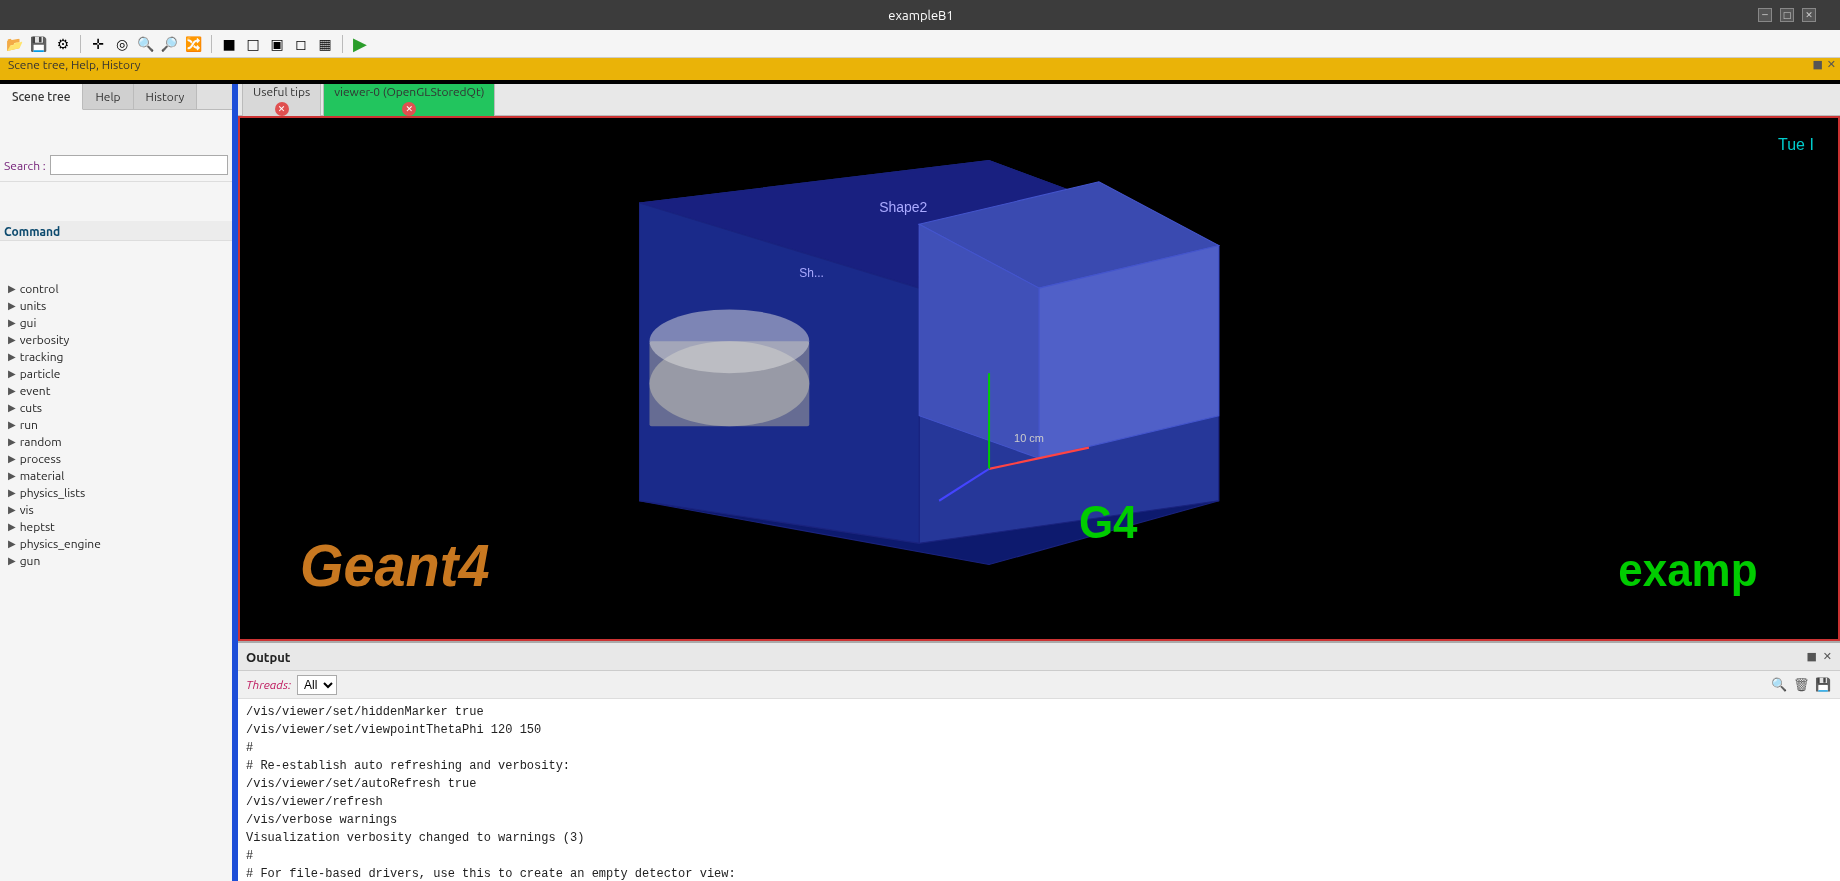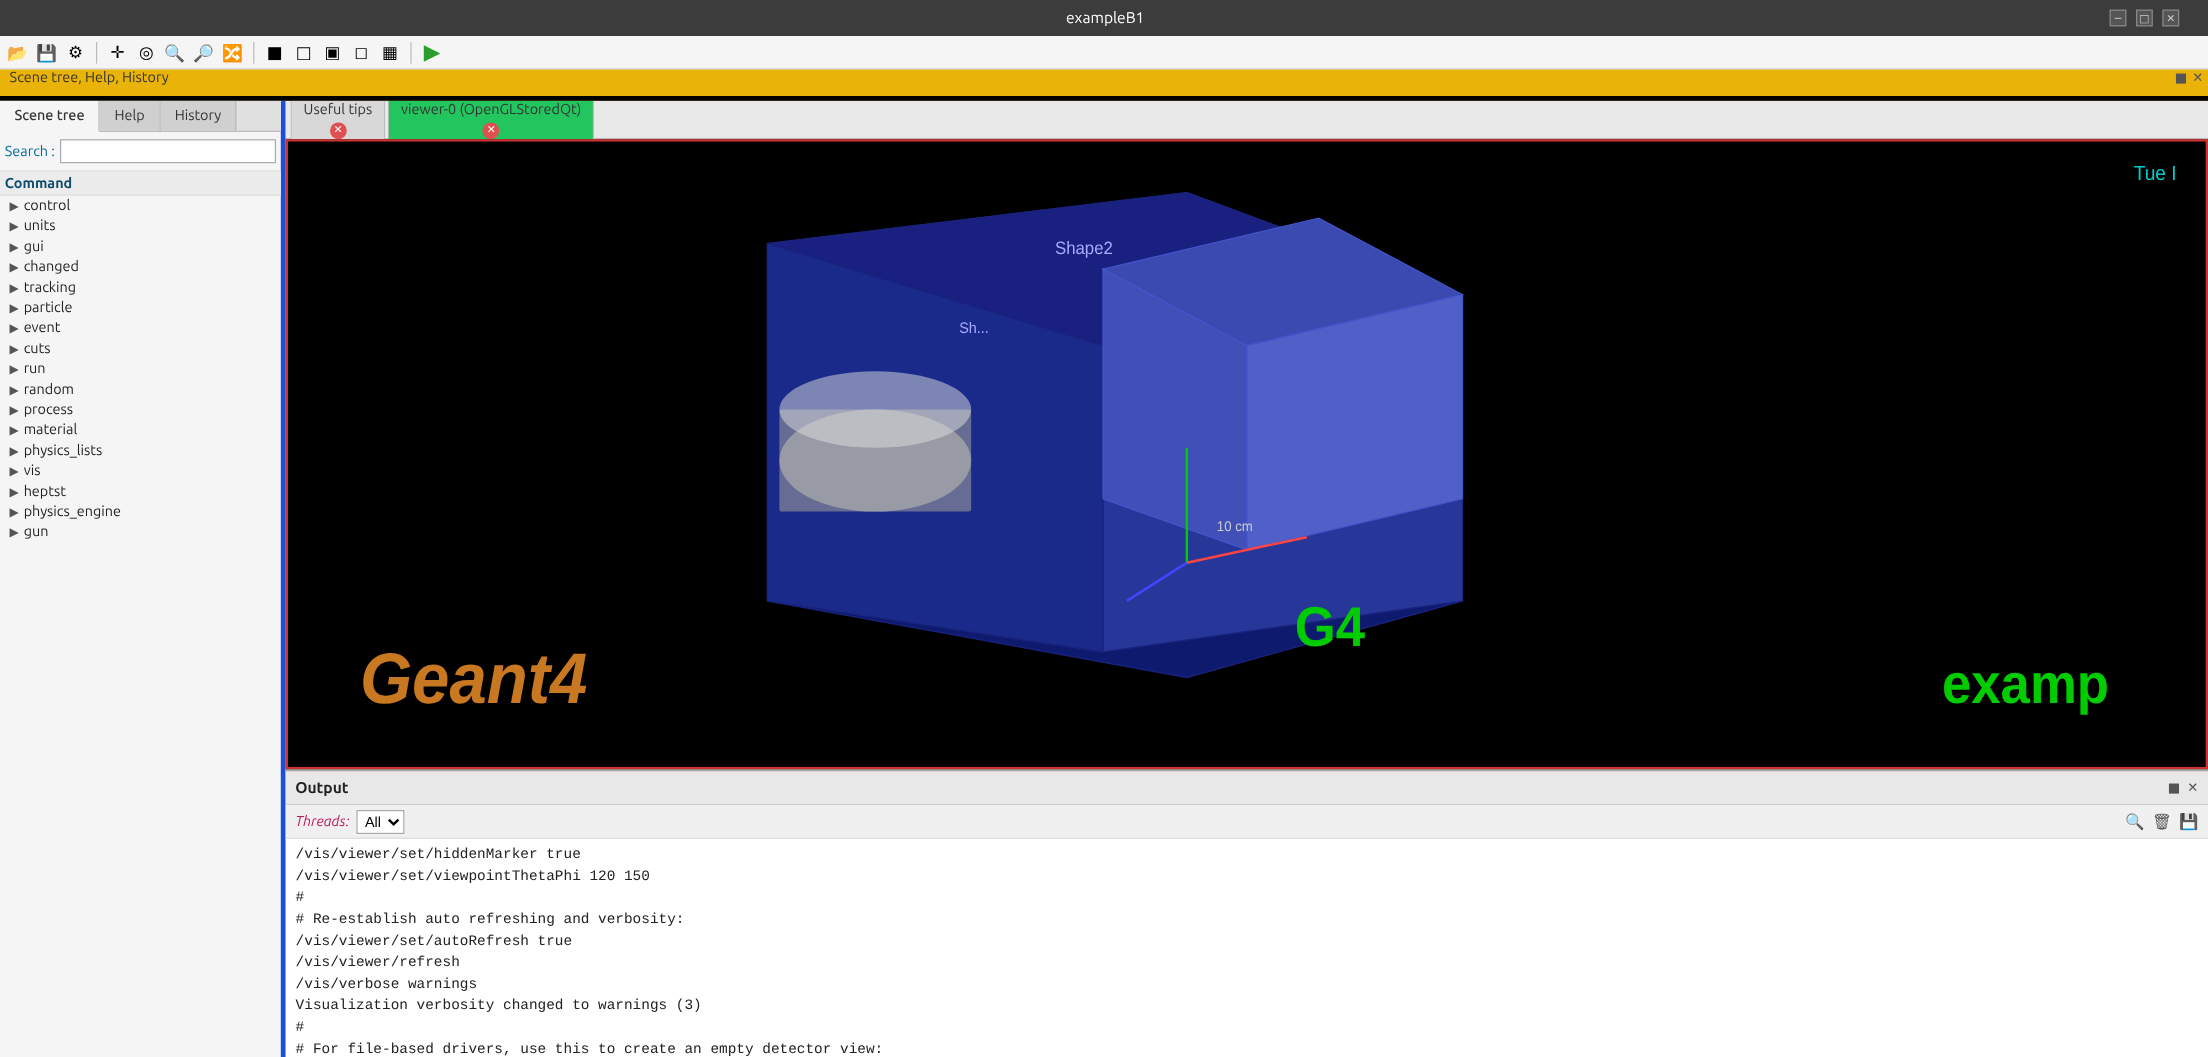--- a/index.html
+++ b/index.html
@@ -105,23 +105,24 @@
       display: flex;
       flex: 1;
       overflow: hidden;
     }
 
     
     .left-panel {
       width: 238px;
       display: flex;
       flex-direction: column;
-      border-right: 4px solid #1d4ed8;
+      border-right: 6px solid #1d4ed8;
       background: #f5f5f5;
       flex-shrink: 0;
+      gap: 39px;
     }
 
     
     .tabs {
       display: flex;
       background: #e0e0e0;
       border-bottom: 1px solid #bbb;
     }
     .tab {
       padding: 6px 12px;
@@ -141,21 +142,21 @@
     
     .search-row {
       display: flex;
       align-items: center;
       padding: 6px 4px;
       gap: 4px;
       border-bottom: 1px solid #ddd;
     }
     .search-label {
       font-size: 12px;
-      color: #0369a1;
+      color: #701a75;
     }
     .search-input {
       flex: 1;
       height: 20px;
       border: 1px solid #aaa;
       background: #fff;
       font-size: 12px;
       padding: 0 3px;
     }
 
@@ -392,21 +393,21 @@
         <div class="tree-item">
           <span class="tree-arrow">▶</span>
           <span>units</span>
         </div>
         <div class="tree-item">
           <span class="tree-arrow">▶</span>
           <span>gui</span>
         </div>
         <div class="tree-item">
           <span class="tree-arrow">▶</span>
-          <span>changed</span>
+          <span>verbosity</span>
         </div>
         <div class="tree-item">
           <span class="tree-arrow">▶</span>
           <span>tracking</span>
         </div>
         <div class="tree-item">
           <span class="tree-arrow">▶</span>
           <span>particle</span>
         </div>
         <div class="tree-item">

